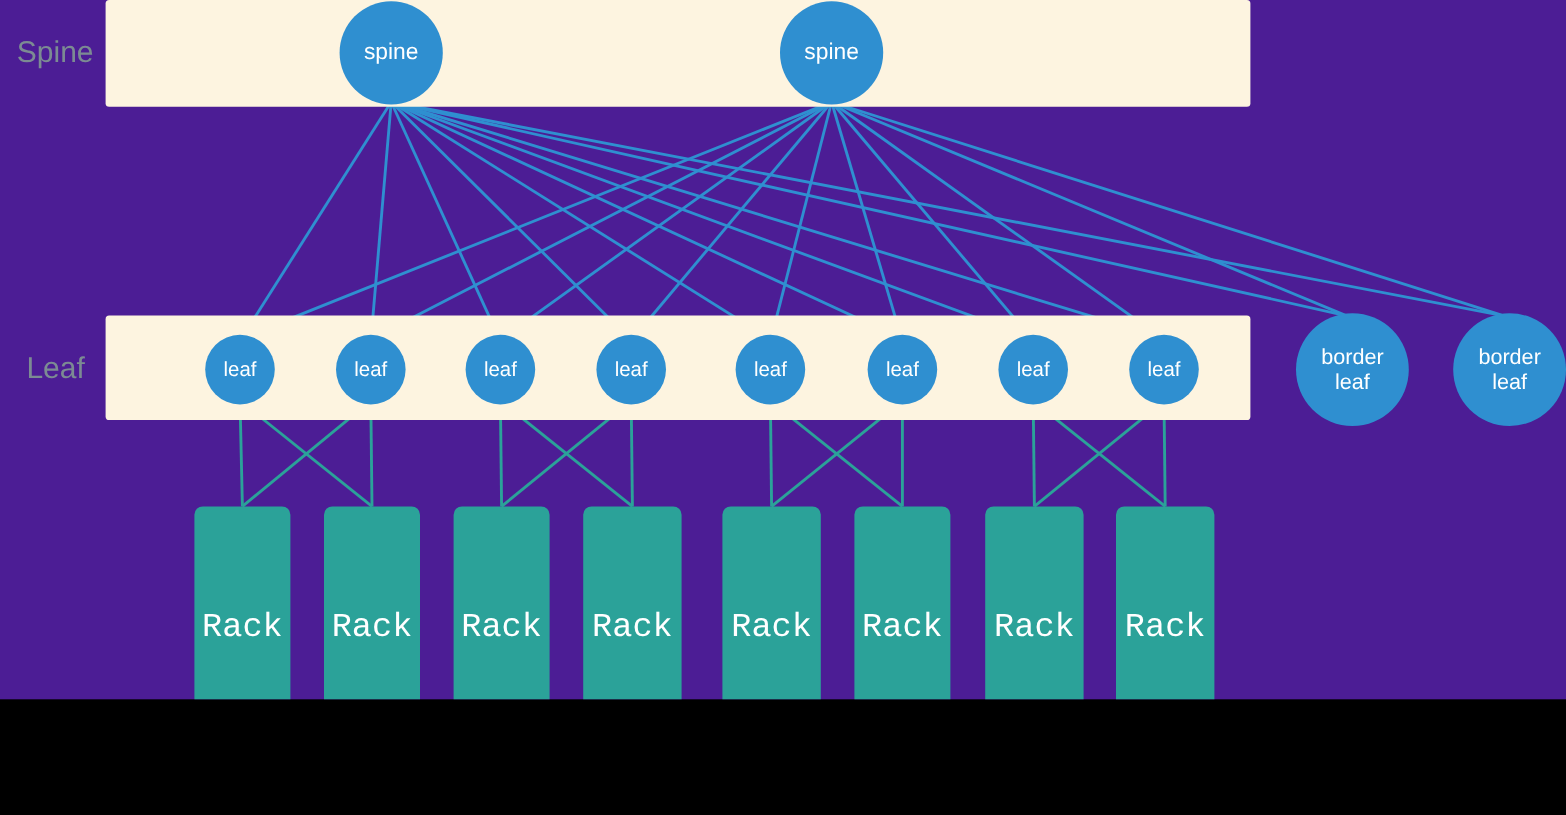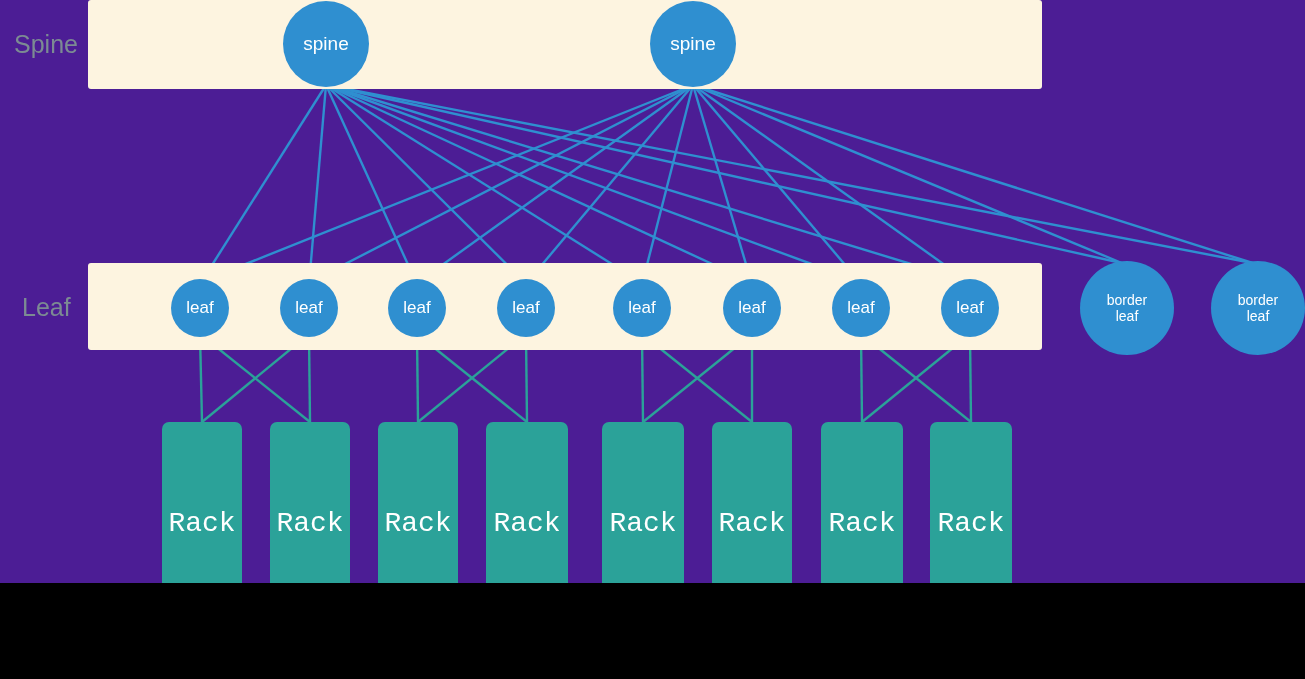--- a/index.html
+++ b/index.html
@@ -46,21 +46,21 @@
     text-align: center;
     box-sizing: border-box;
   }
   .node.spine {
     font-size: 19px;
   }
   .node.leaf {
     font-size: 17px;
   }
   .node.border-leaf {
-    font-size: 14px;
+    font-size: 18px;
     line-height: 1.15;
   }
   .rack {
     position: absolute;
     background: #2ba299;
     border-radius: 7px;
     color: #ffffff;
     font-size: 28px;
     box-sizing: border-box;
   }

